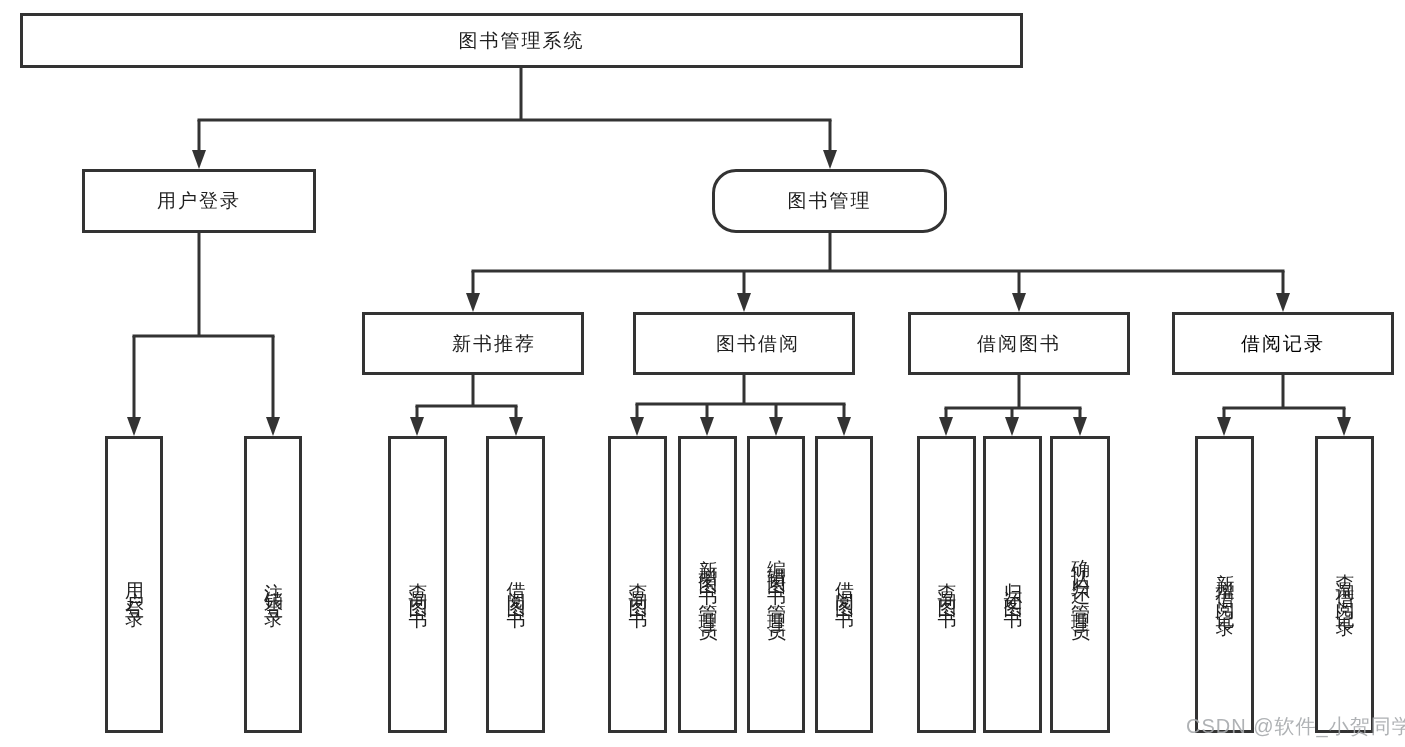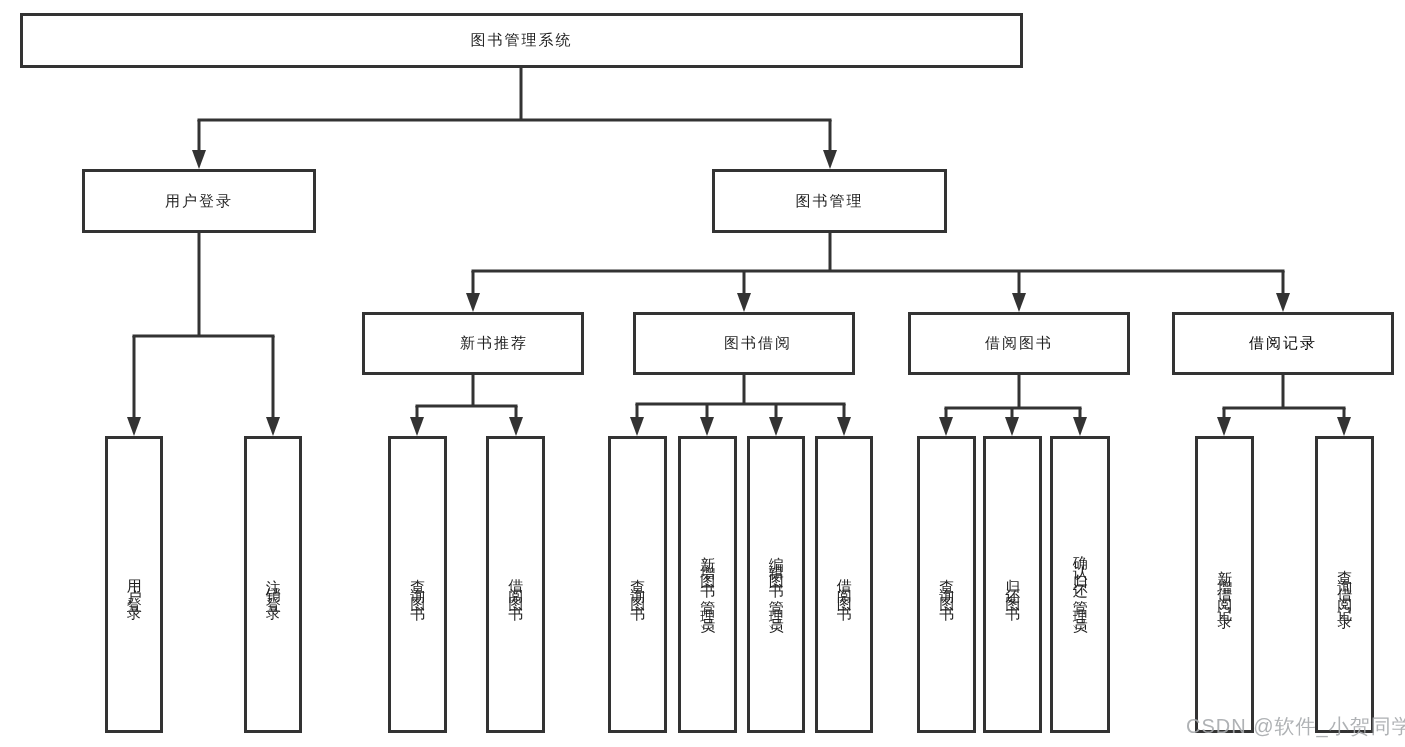--- a/index.html
+++ b/index.html
@@ -26,21 +26,21 @@
     position: absolute;
     box-sizing: border-box;
     background: #ffffff;
     border: 3px solid #333333;
     display: flex;
     align-items: center;
     justify-content: center;
     color: #1f1f1f;
   }
   .node .lbl {
-    font-size: 15px;
+    font-size: 19px;
     letter-spacing: 2px;
     white-space: nowrap;
     text-align: center;
   }
   .node.vertical .lbl {
     writing-mode: vertical-rl;
     letter-spacing: 9px;
     line-height: 1.1;
     white-space: normal;
   }
@@ -114,21 +114,21 @@
       <line x1="1344" y1="408" x2="1344" y2="421" stroke="#333333" stroke-width="3"></line>
       <polygon points="1344,436 1337,417 1351,417" fill="#333333"></polygon>
     </svg>
   <div id="nodes">
       <div class="node" style="left: 20px; top: 13px; width: 1003px; height: 55px; border-color: rgb(51, 51, 51); color: rgb(31, 31, 31);">
         <span class="lbl">图书管理系统</span>
       </div>
       <div class="node" style="left: 82px; top: 169px; width: 234px; height: 64px; border-color: rgb(51, 51, 51); color: rgb(31, 31, 31);">
         <span class="lbl">用户登录</span>
       </div>
-      <div class="node" style="left: 712px; top: 169px; width: 235px; height: 64px; border-color: rgb(51, 51, 51); color: rgb(31, 31, 31);">
+      <div class="node" style="left: 712px; top: 169px; width: 235px; height: 64px; border-color: rgb(51, 51, 51); color: rgb(31, 31, 31); border-radius: 24px;">
         <span class="lbl">图书管理</span>
       </div>
       <div class="node" style="left: 362px; top: 312px; width: 222px; height: 63px; border-color: rgb(51, 51, 51); color: rgb(31, 31, 31); padding-left: 42px;">
         <span class="lbl">新书推荐</span>
       </div>
       <div class="node" style="left: 633px; top: 312px; width: 222px; height: 63px; border-color: rgb(51, 51, 51); color: rgb(31, 31, 31); padding-left: 28px;">
         <span class="lbl">图书借阅</span>
       </div>
       <div class="node" style="left: 908px; top: 312px; width: 222px; height: 63px; border-color: rgb(51, 51, 51); color: rgb(31, 31, 31);">
         <span class="lbl">借阅图书</span>

